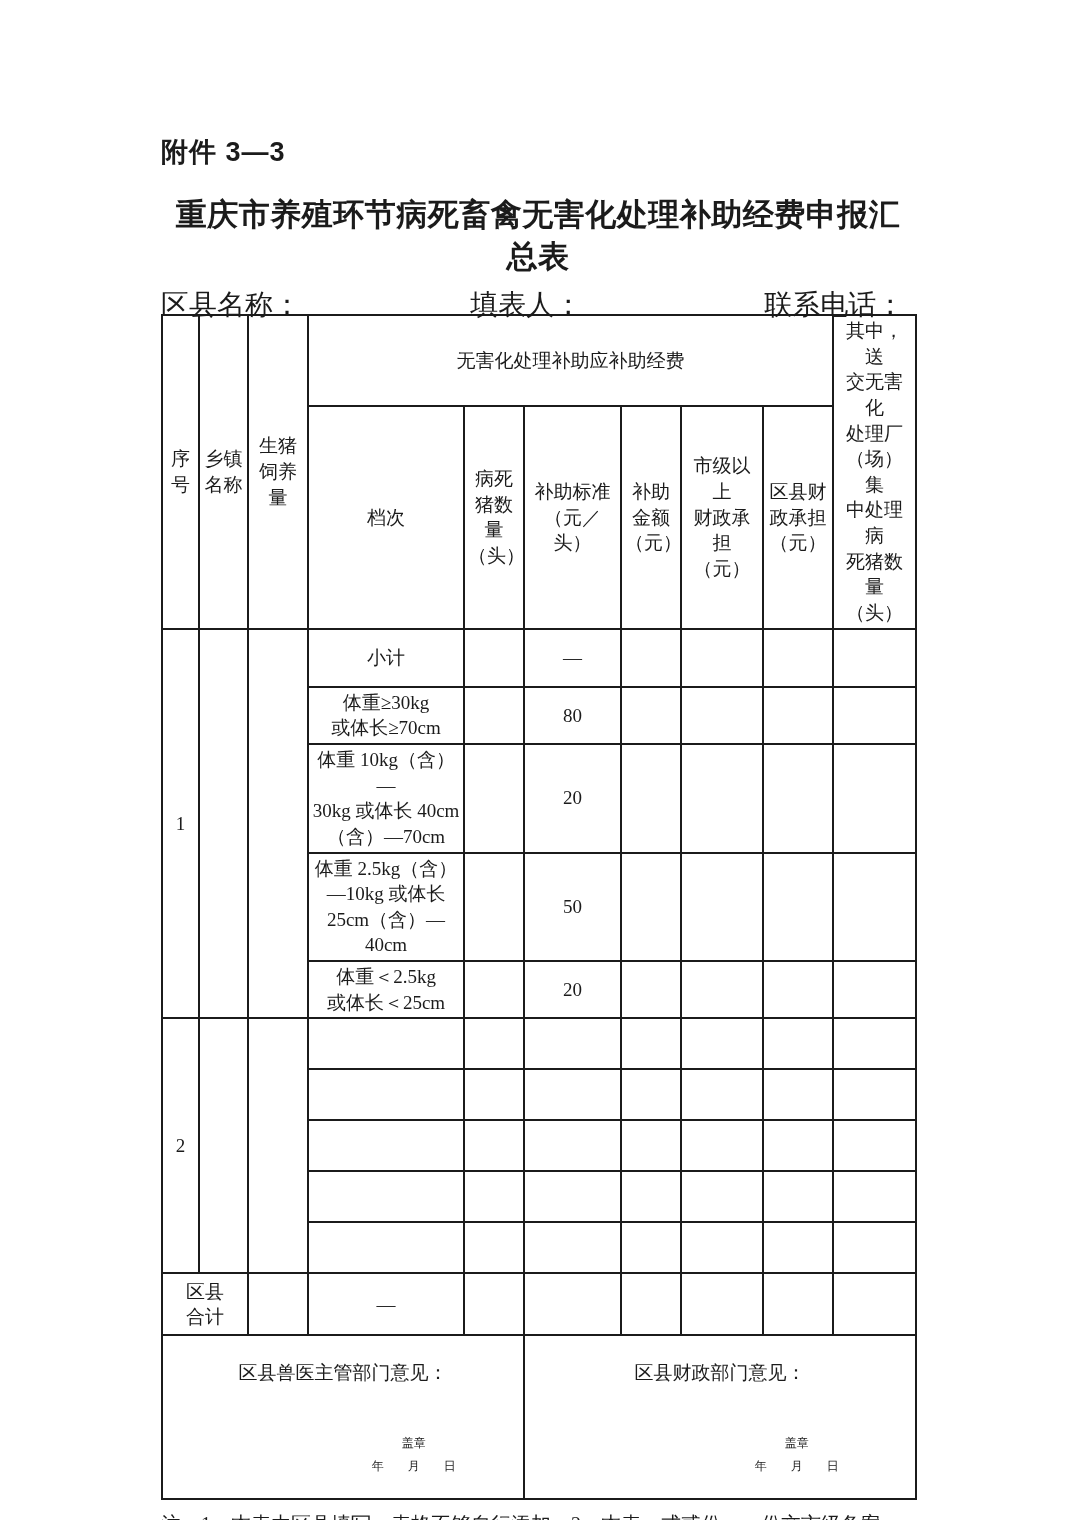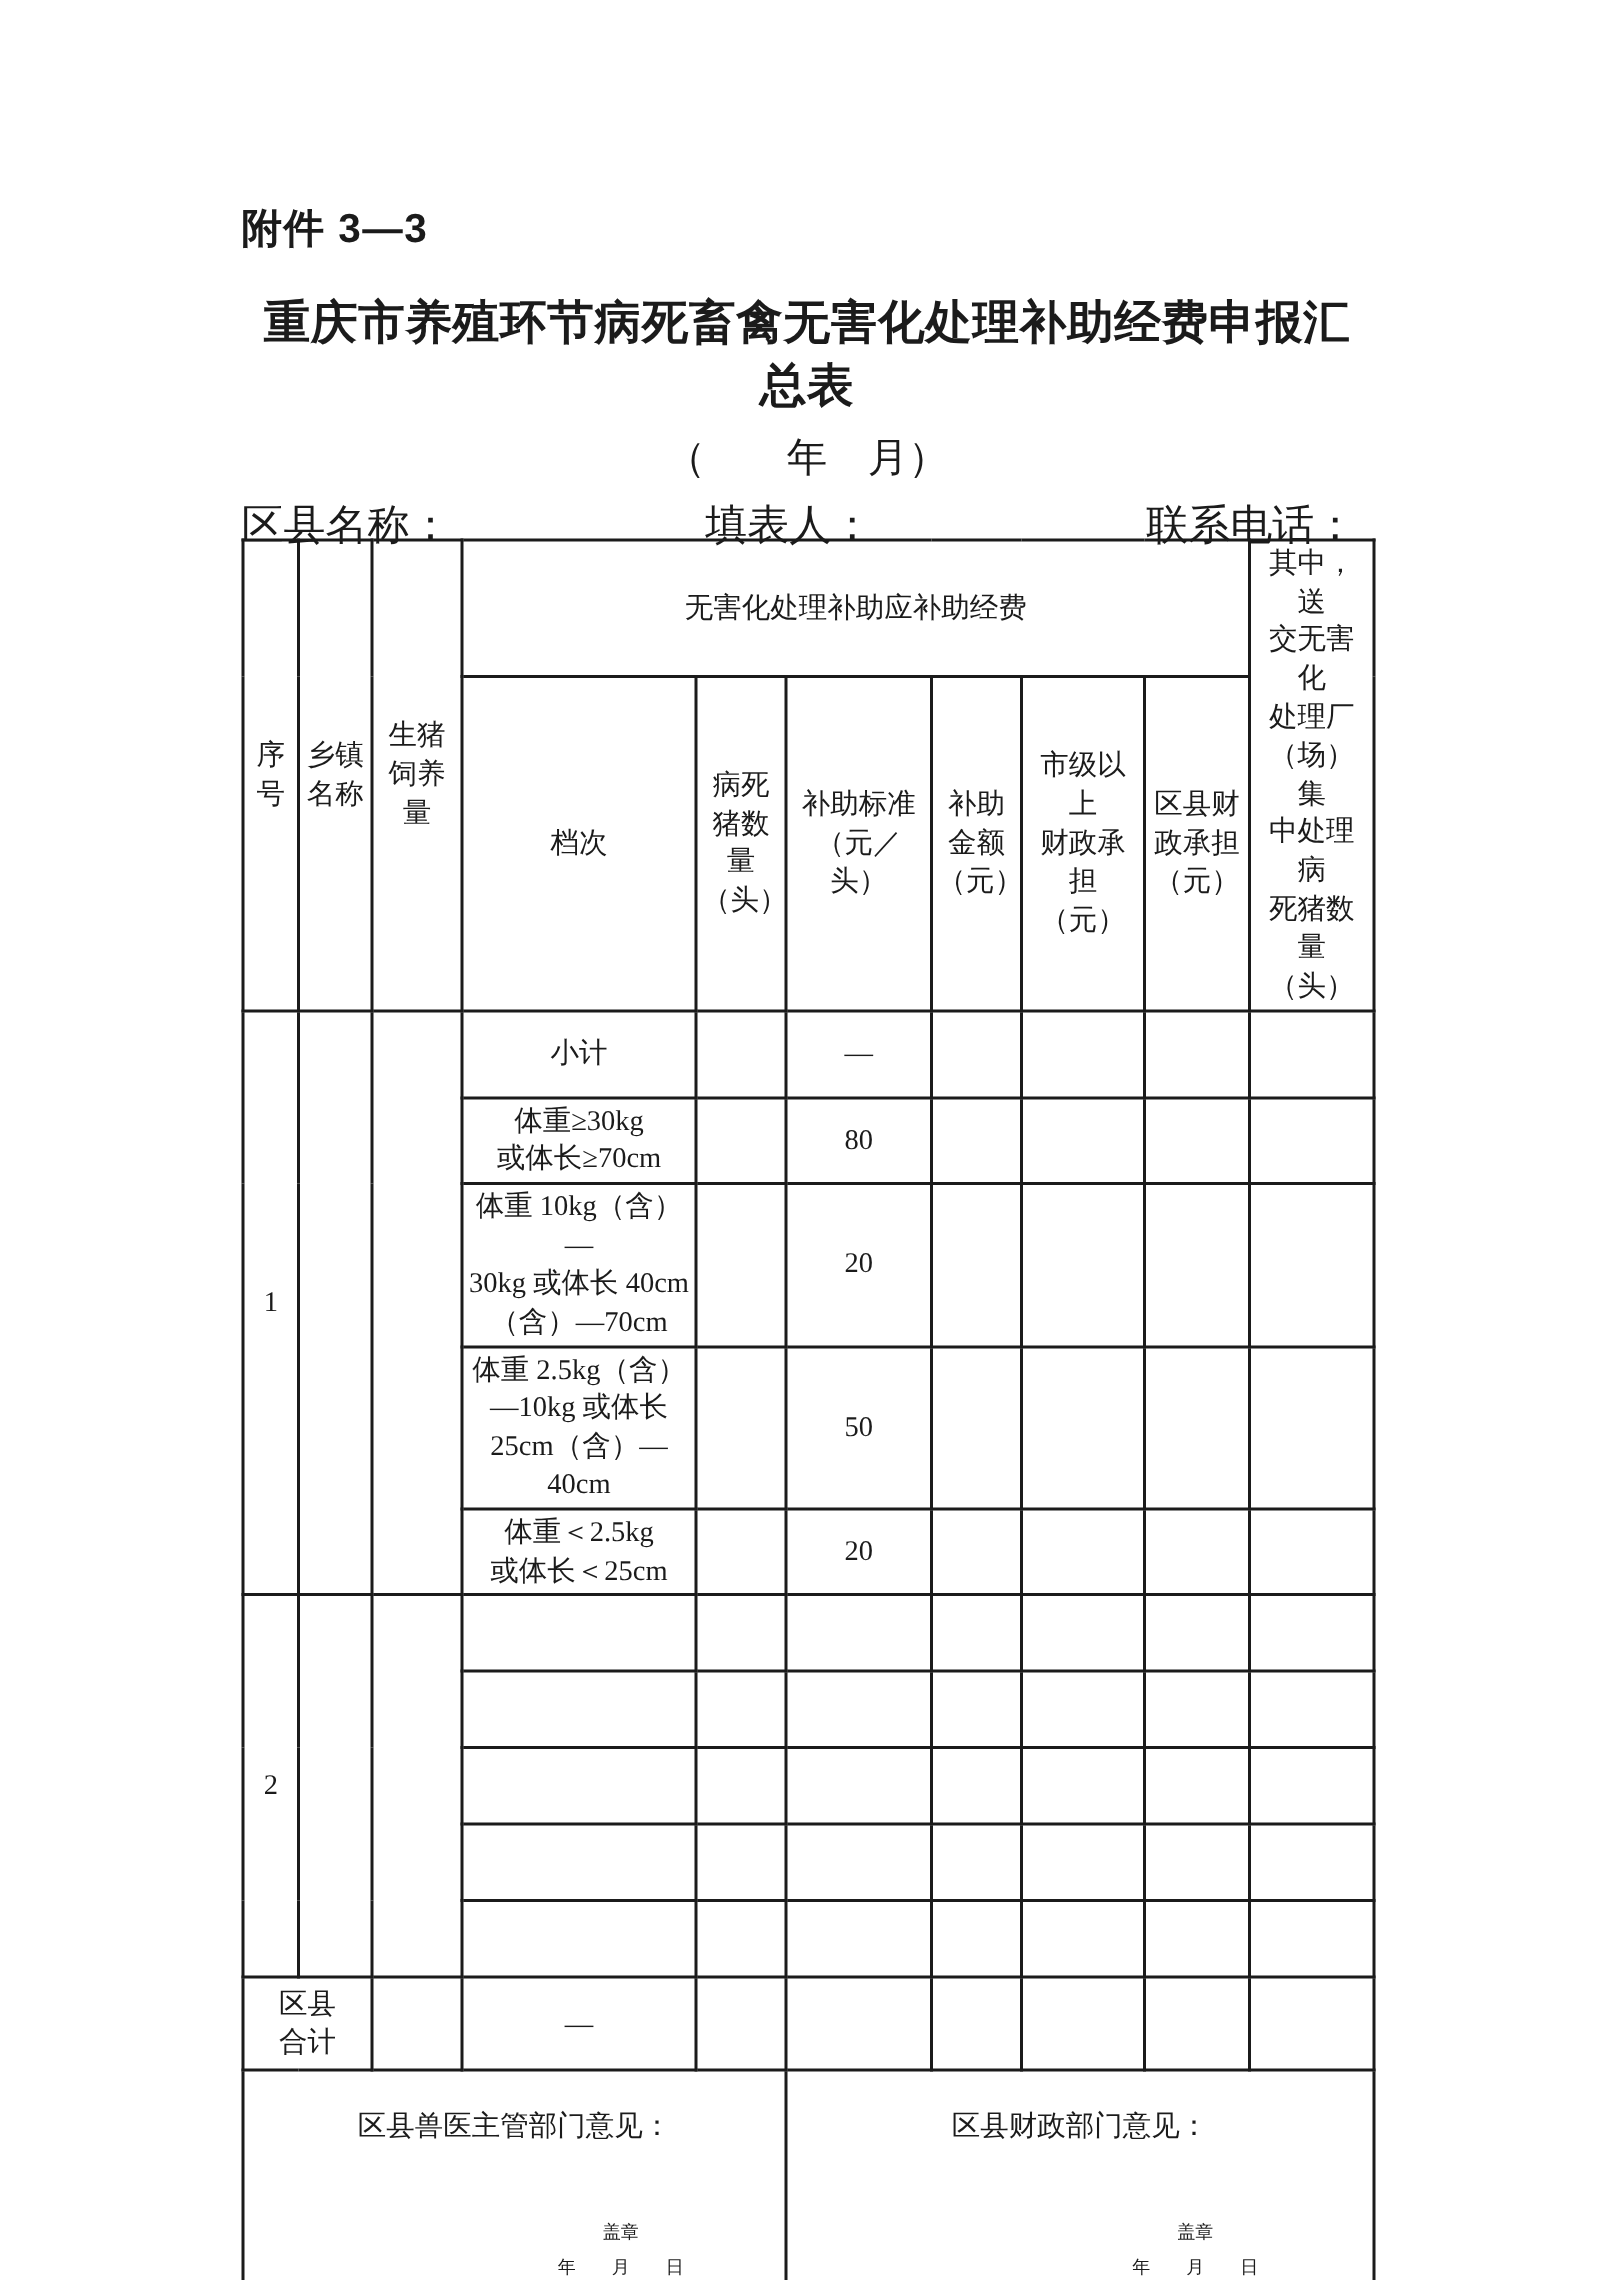--- a/index.html
+++ b/index.html
@@ -98,21 +98,20 @@
 </style>
 </head>
 <body>
 
 <div class="content">
 
   <div class="attachment">附件 3—3</div>
 
   <div class="title">重庆市养殖环节病死畜禽无害化处理补助经费申报汇总表</div>
 
-  <div class="subtitle">（　　年　月）</div>
 
   <div class="info-line">
     <span class="lbl lbl-district">区县名称：</span>
     <span class="lbl lbl-filler">填表人：</span>
     <span class="lbl lbl-phone">联系电话：</span>
   </div>
 
   <table class="main">
     <colgroup>
       <col style="width:37px">

